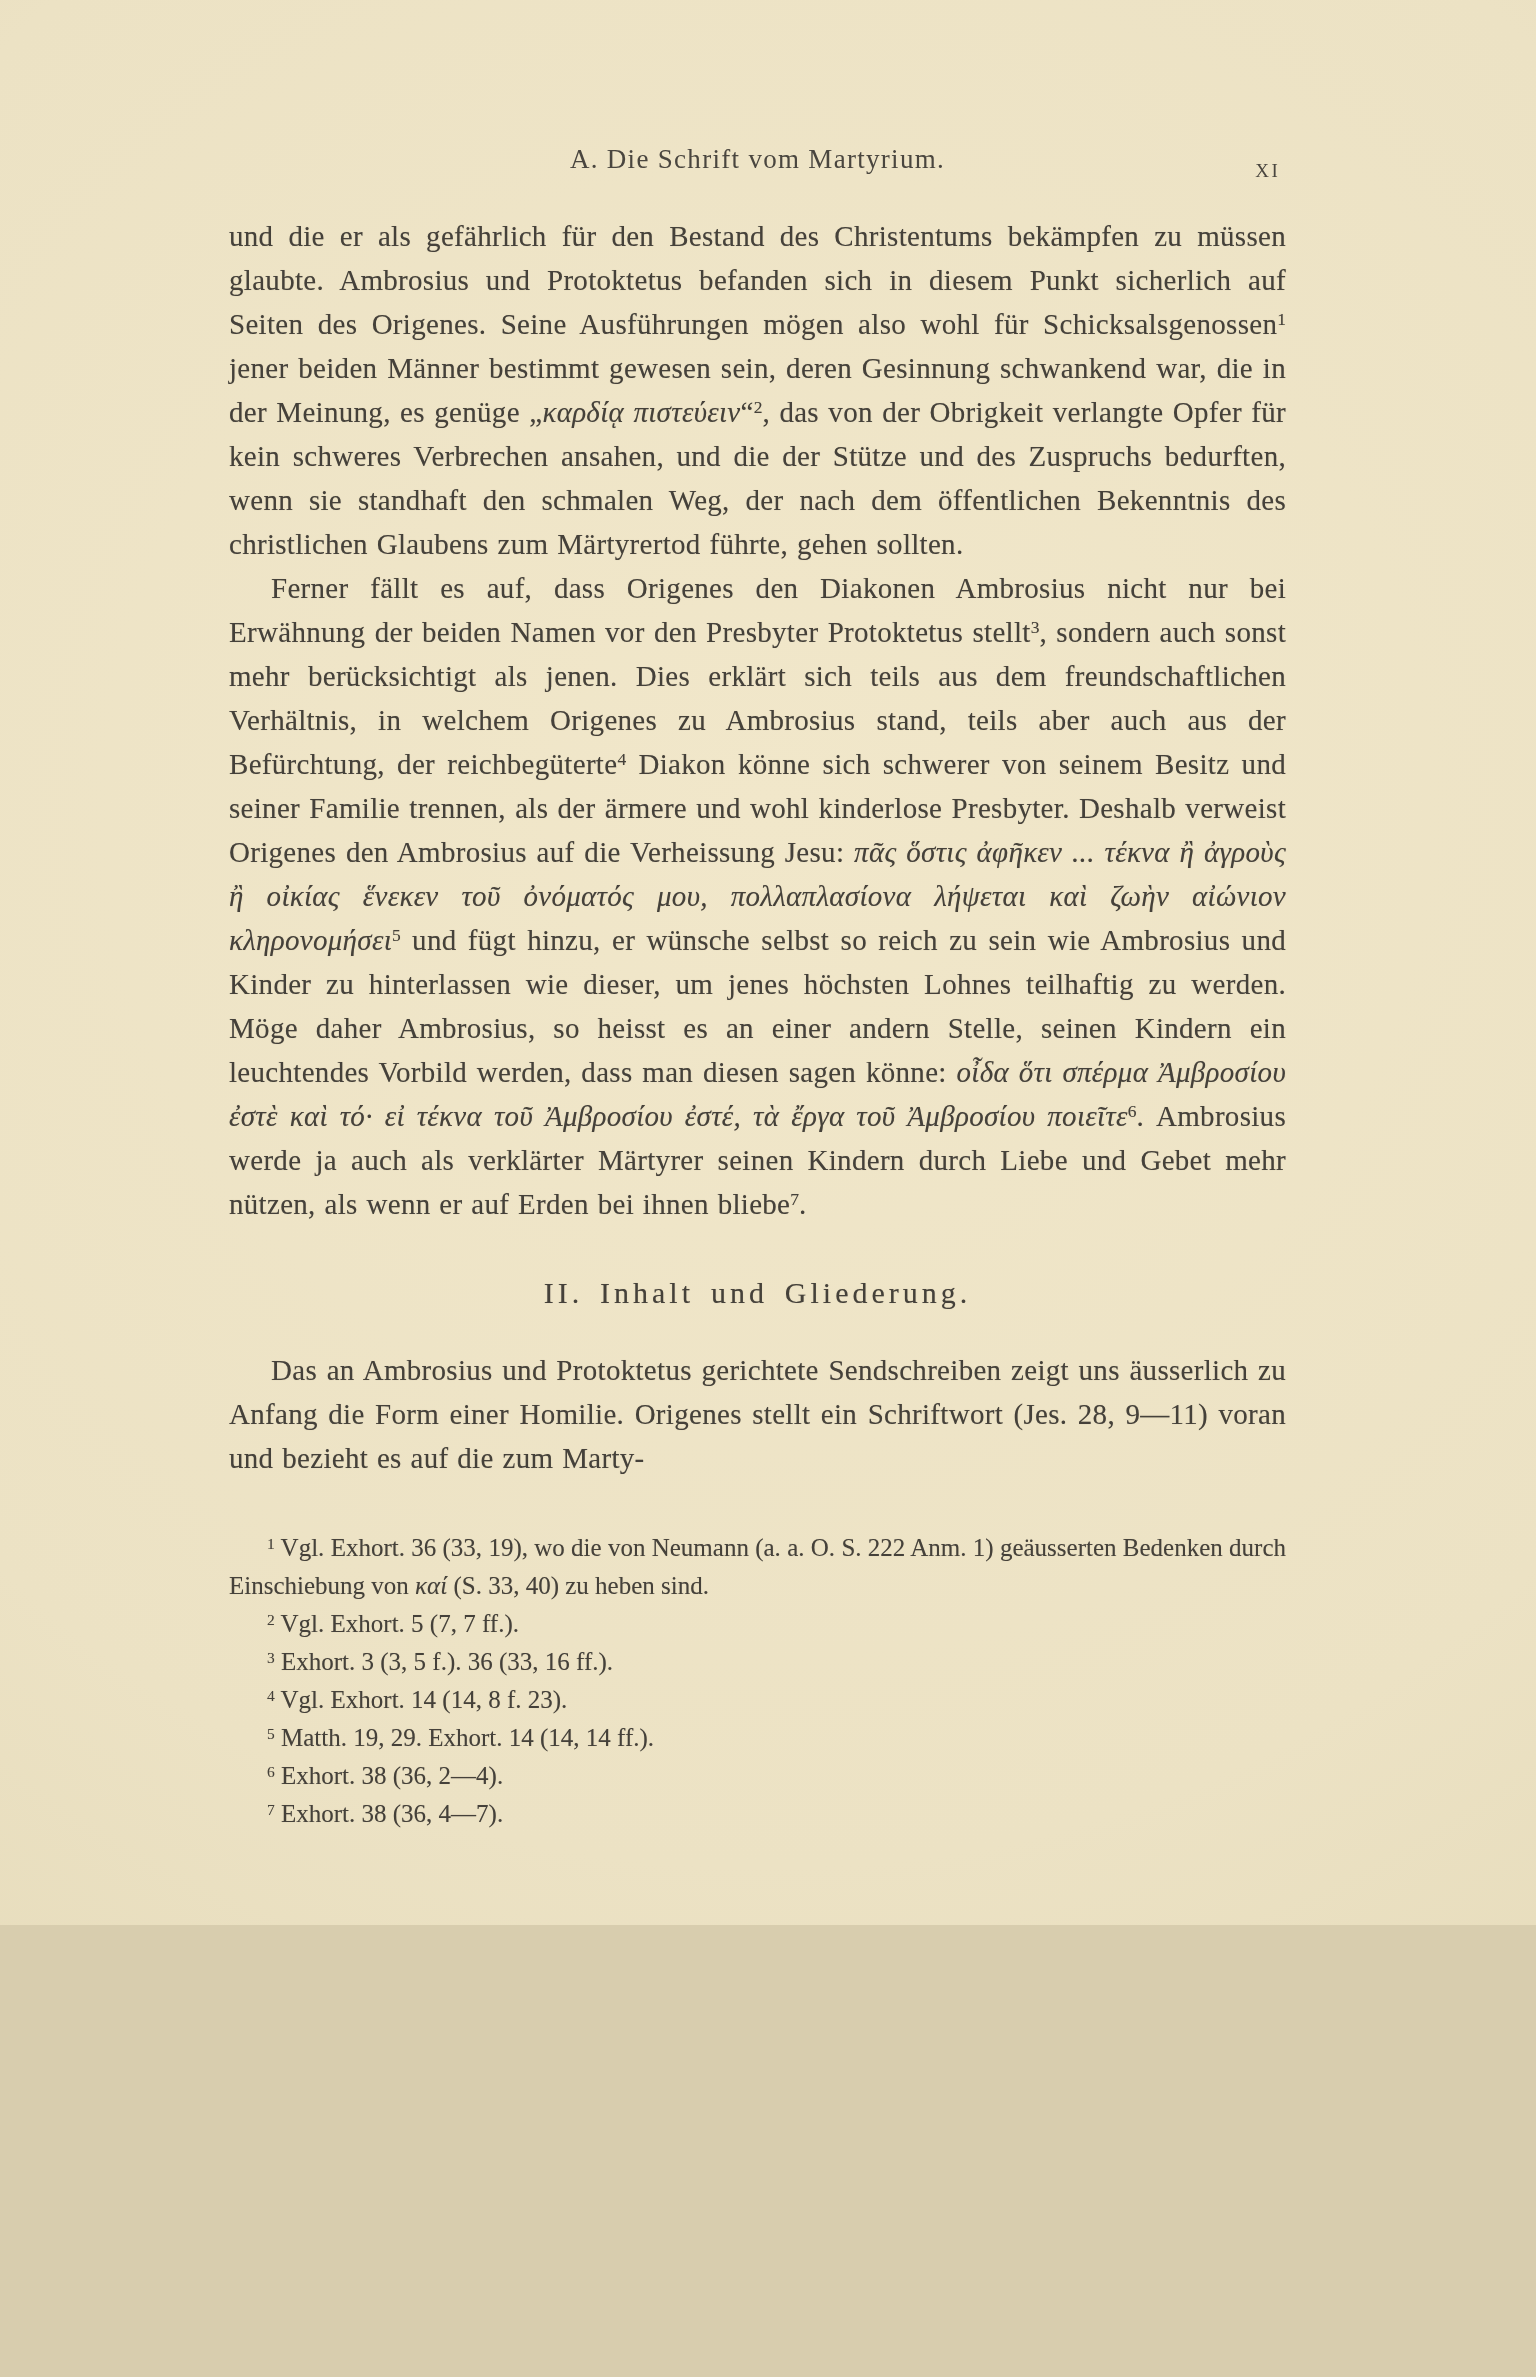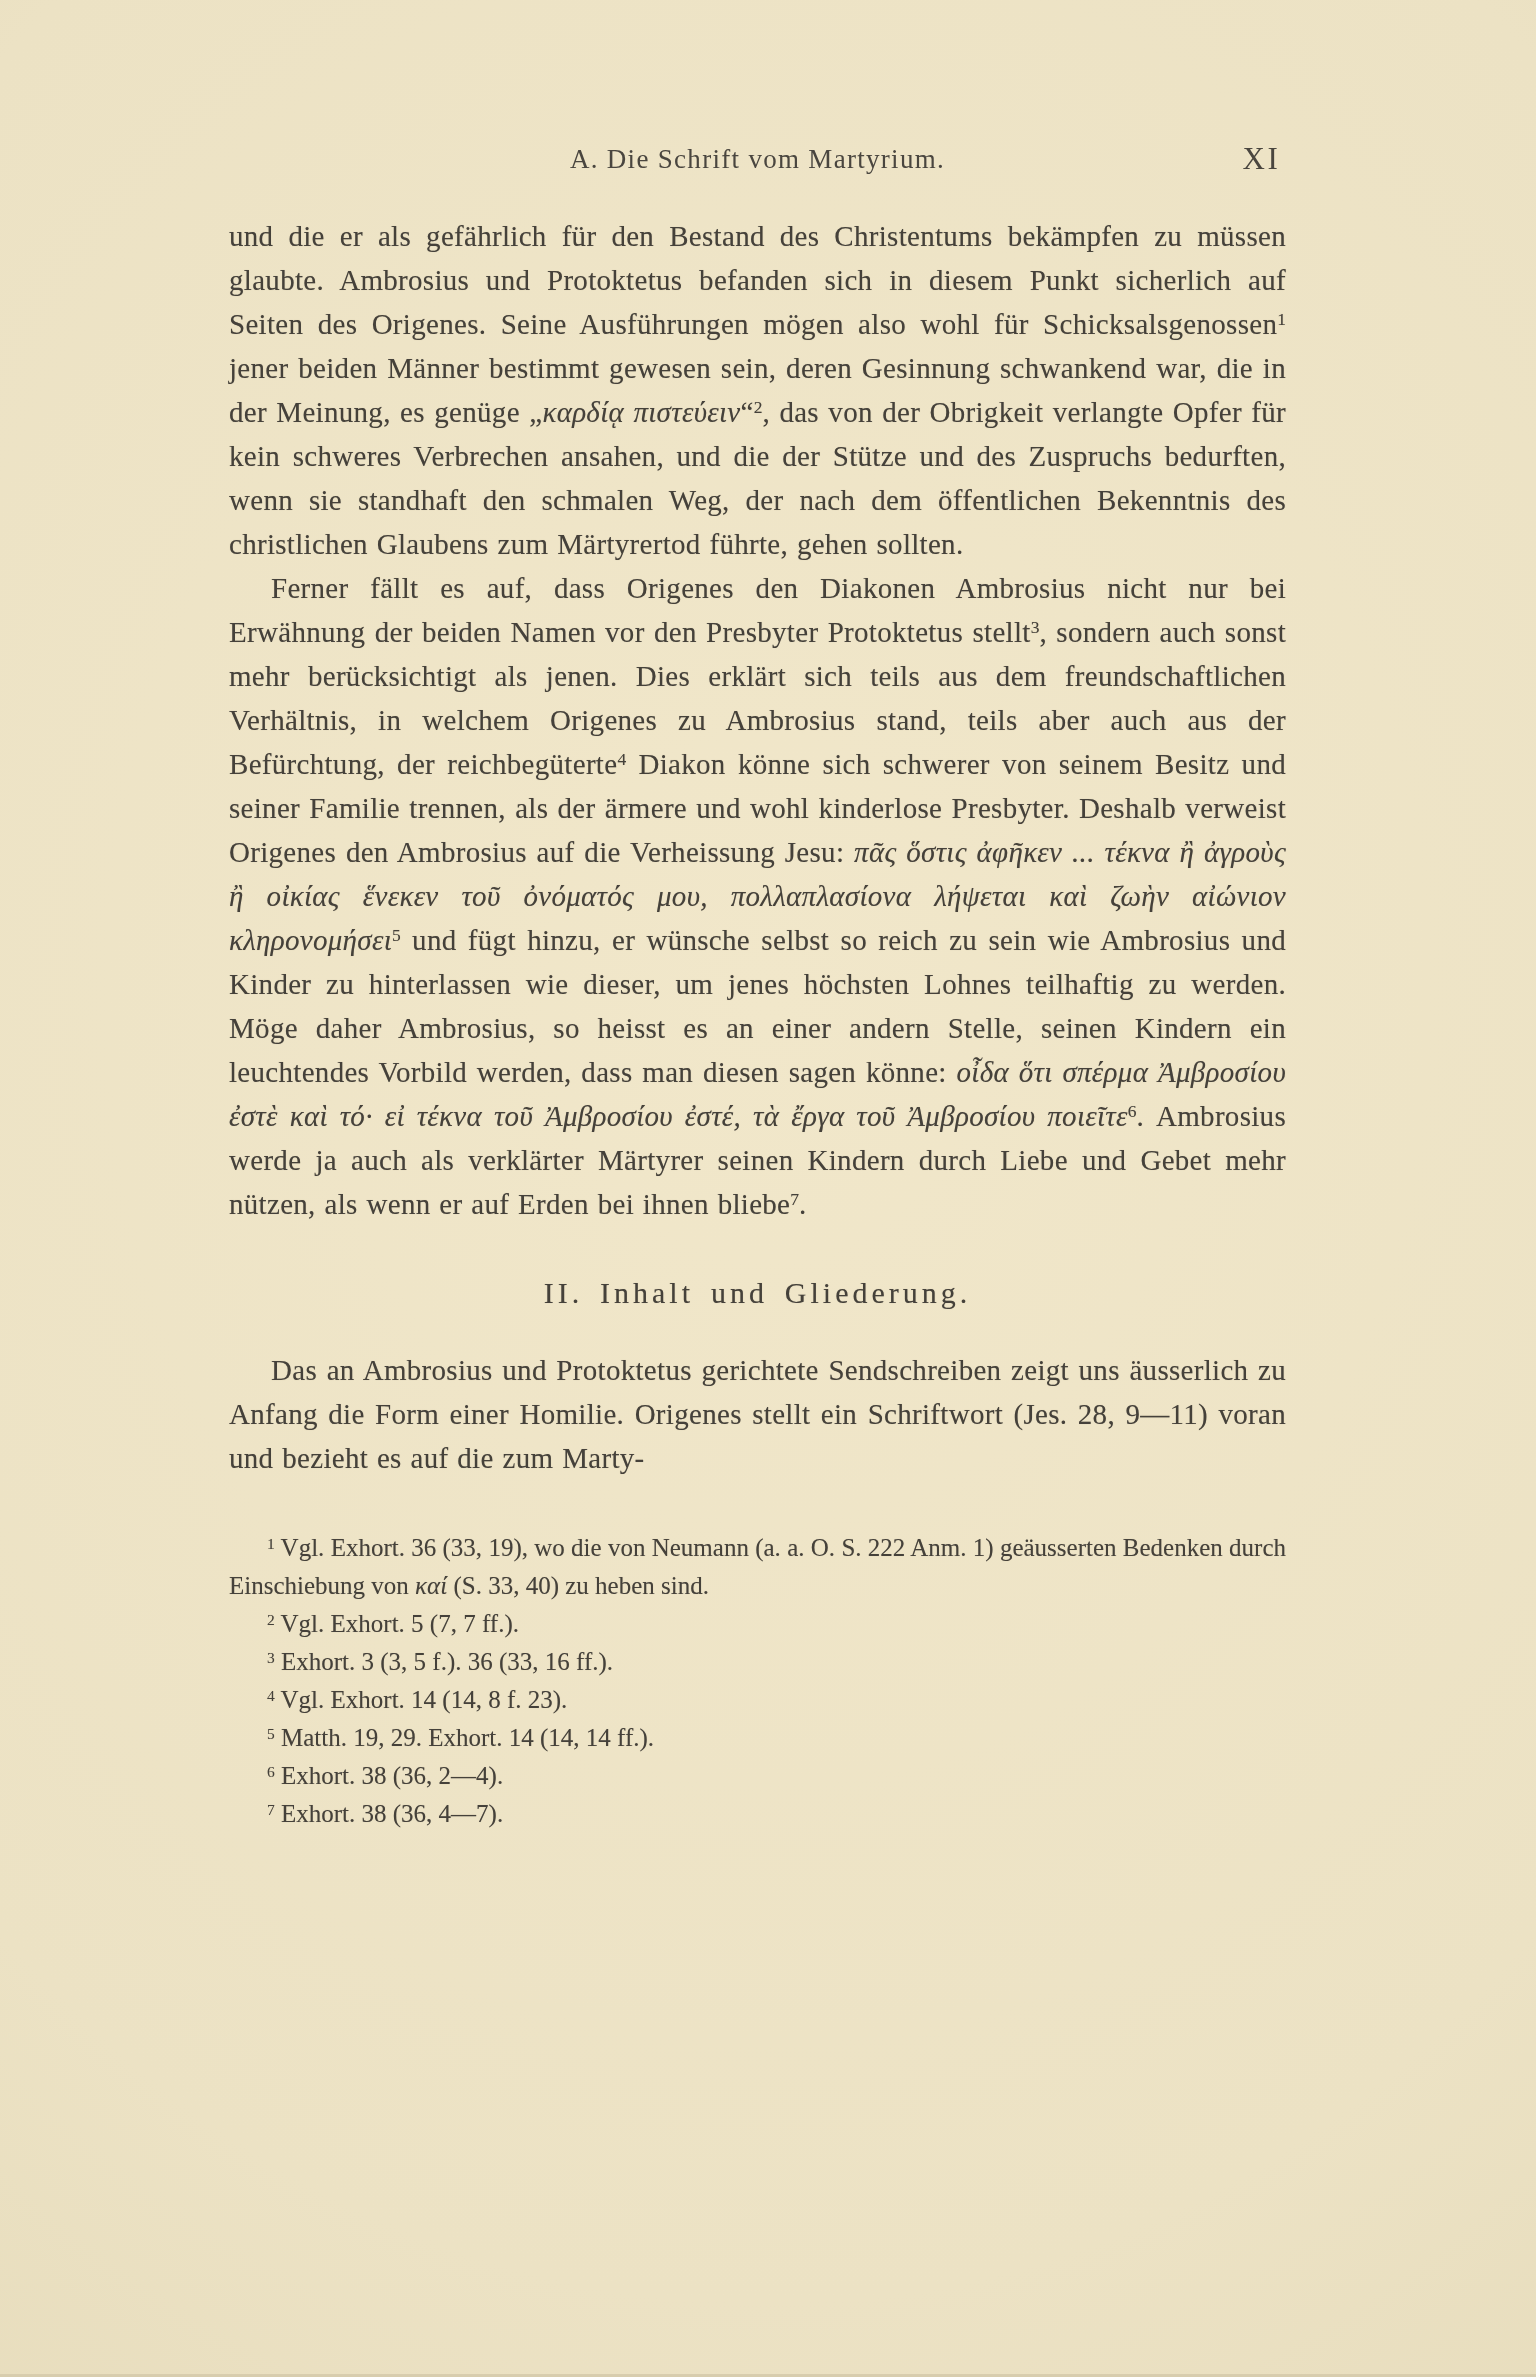--- a/index.html
+++ b/index.html
@@ -1,19 +1,19 @@
 <!DOCTYPE html>
 <html style="font-size:10.8px"><head>
 <meta charset="utf-8">
 <style>
   html, body { margin: 0; padding: 0; background: #d8cdae; }
   .page {
     position: relative;
     width: 1536px;
-    height: 2374px;
+    height: 1925px;
     margin: 0 auto;
     background: radial-gradient(ellipse 130% 100% at 50% 42%, #f1e7ca 0%, #ece2c4 55%, #e0d5b2 100%);
     font-family: "Liberation Serif", "DejaVu Serif", serif;
     color: #45413a;
     overflow: hidden;
   }
   .content {
     position: absolute;
     left: 229px;
     top: 143px;
@@ -24,22 +24,22 @@
     text-align: center;
     font-size: 27px;
     line-height: 32px;
     letter-spacing: 1.3px;
     margin: 0 0 39px 0;
     color: #4a463f;
   }
   .page-number {
     position: absolute;
     right: 5.4px;
-    top: 0;
-    font-size: 31px;
+    top: 12px;
+    font-size: 19px;
     letter-spacing: 2.7px;
   }
   .para {
     margin: 0;
     font-size: 29px;
     line-height: 44px;
     text-align: justify;
     letter-spacing: 0.3px;
     word-spacing: 1.3px;
     text-shadow: 0 0 0.7px rgba(70, 64, 55, 0.35);

